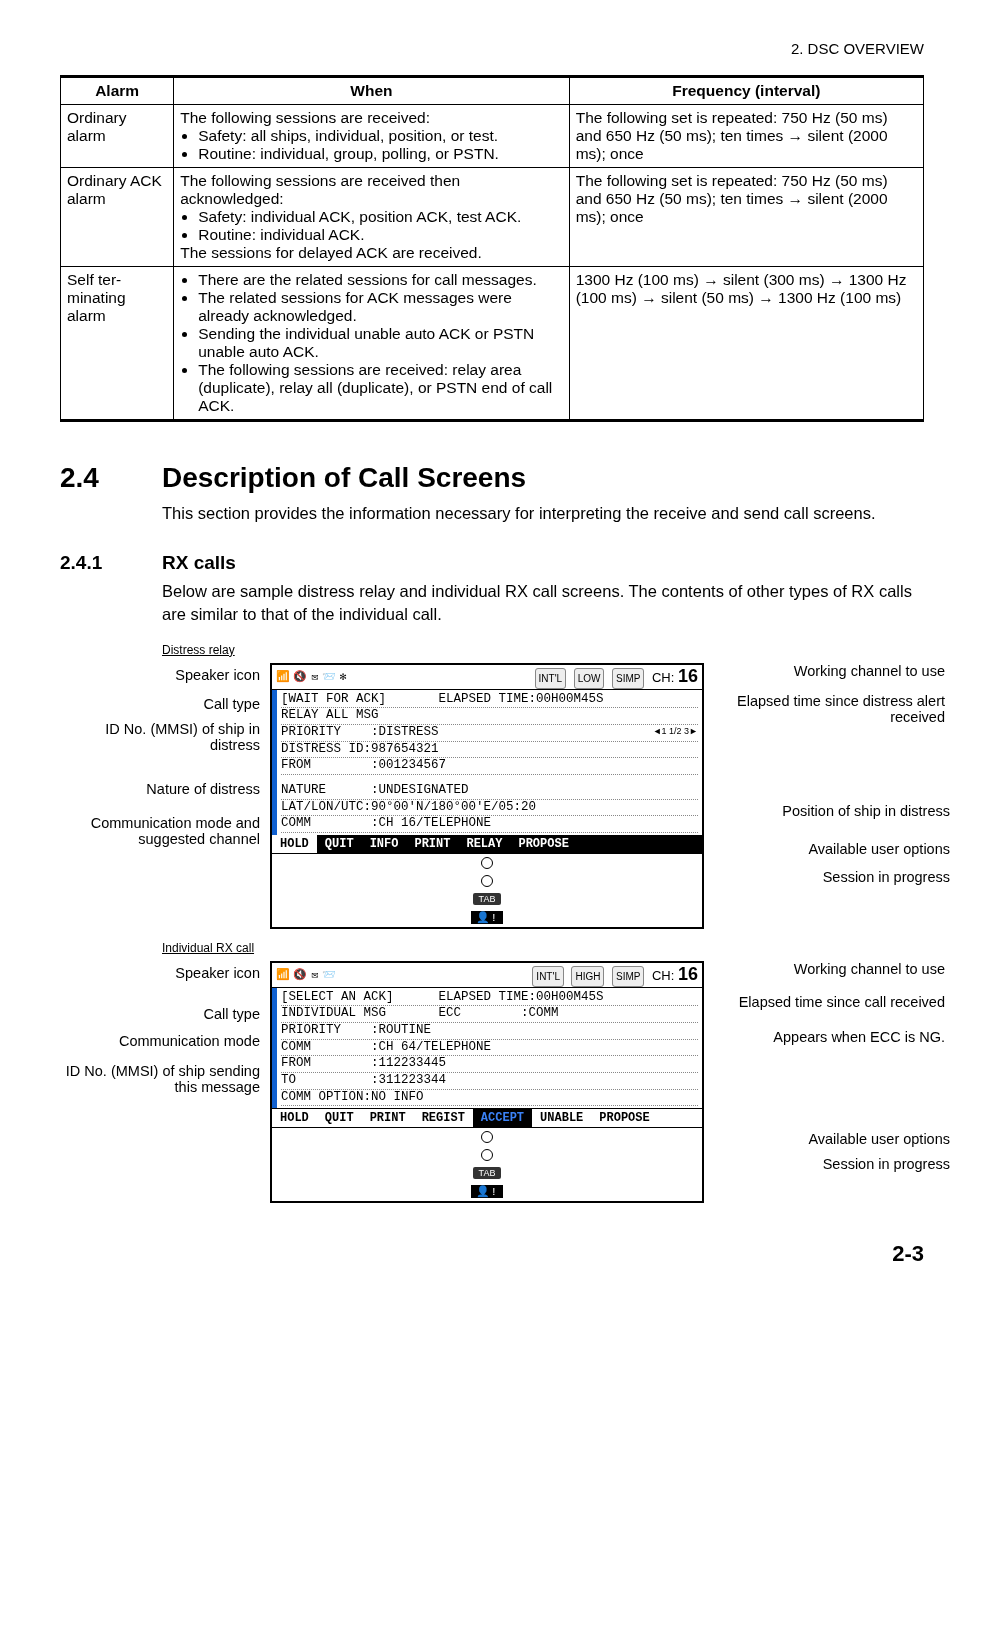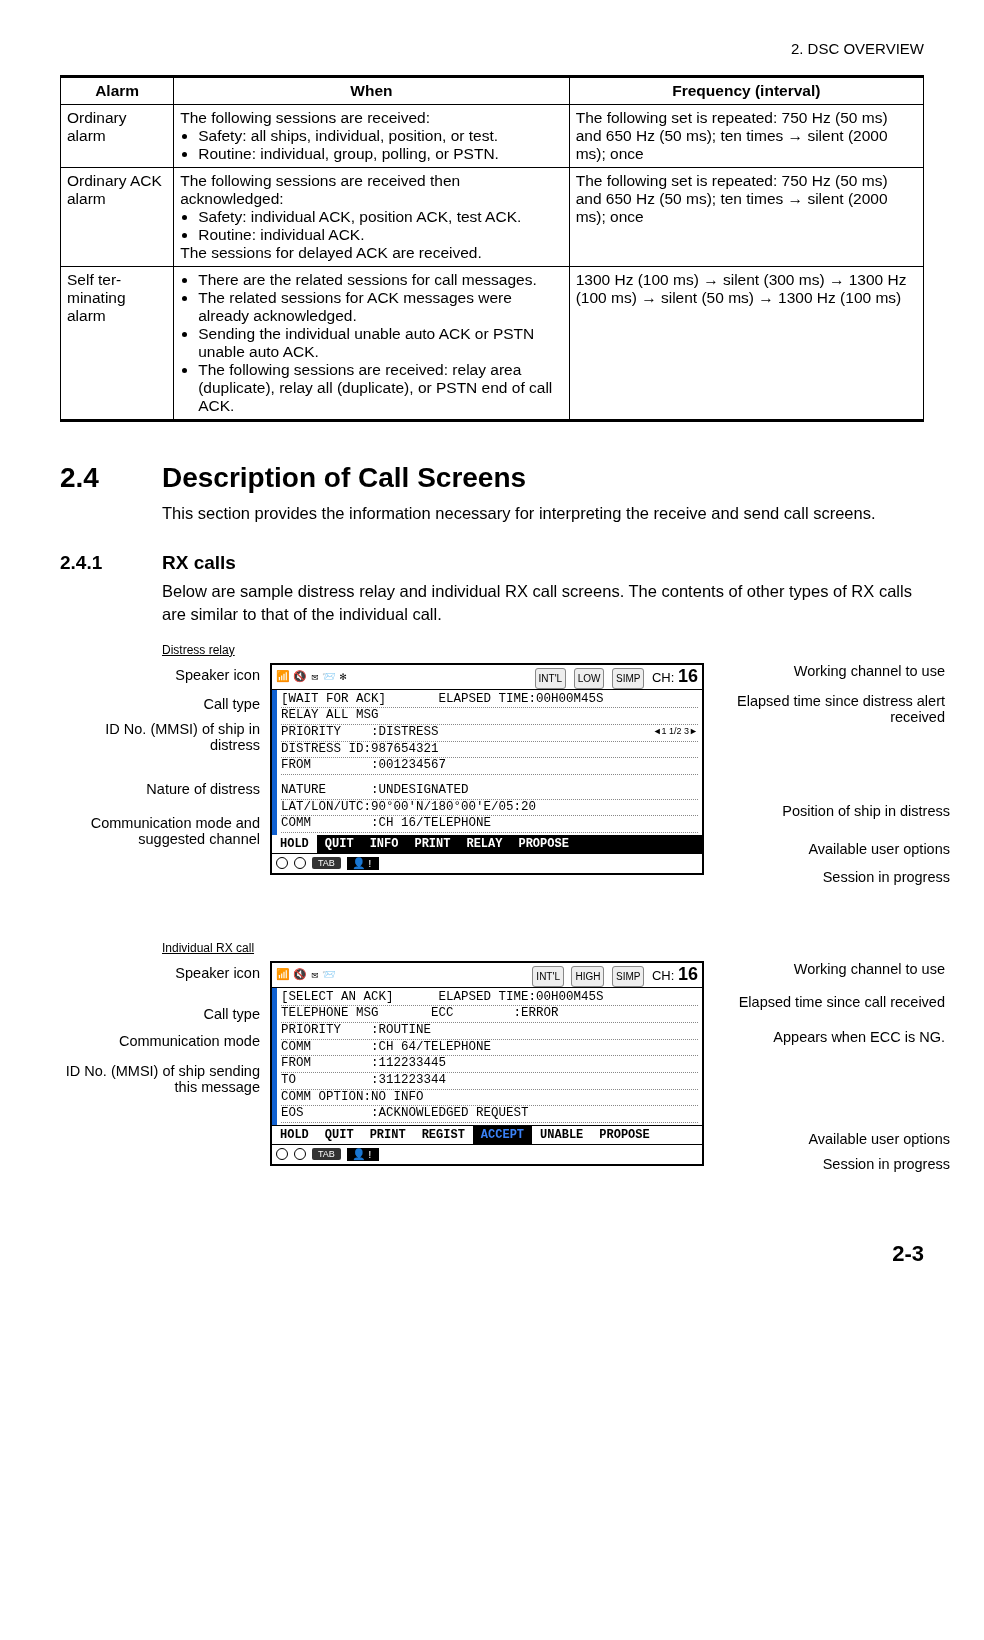--- a/index.html
+++ b/index.html
@@ -83,21 +83,21 @@
     position: relative;
   }
   .screen .content .row { white-space: pre; line-height: 1.25; border-bottom: 1px dotted #888;}
   .screen .pagenum { position:absolute; right:4px; top:36px; font-size:9px; font-family:Arial; }
   .screen .options {
     background:#000; color:#fff; display:flex; gap:0; font-family:"Courier New",monospace;
     font-size:12px; font-weight:bold;
   }
   .screen .options .opt { padding:2px 8px; }
   .screen .options .opt.sel { background:#fff; color:#000; }
-  .screen .footer { display:flex; align-items:center; gap:6px; padding:3px 4px; border-top:1px solid #000;}
+  .screen .footer { display:flex; align-items:center; gap:6px; padding:3px 4px; border-top:1px solid #000;flex-direction:column;}
   .screen .footer .dot { width:10px;height:10px;border:1px solid #000;border-radius:50%;display:inline-block;}
   .screen .footer .tab { background:#333;color:#fff;font-size:9px;padding:1px 6px;border-radius:2px;font-family:Arial;}
   .screen .footer .msg { background:#000;color:#fff;font-size:11px;padding:0 6px;}
 
   .annot { position:absolute; font-size:14.5px; font-family:Arial; line-height:1.15;}
   .annot.left { text-align:right; }
   .annot.right { text-align:right; }
 
   .page-num { text-align:right; font-size:22px; font-weight:bold; margin-top:30px;}
 </style>
@@ -236,27 +236,26 @@
       </div>
       <div>
         <span class="badge">INT'L</span>
         <span class="badge">HIGH</span>
         <span class="badge">SIMP</span>
         <span class="ch"><span>CH:</span> <b>16</b></span>
       </div>
     </div>
     <div class="content">
       <div class="row">[SELECT AN ACK]      ELAPSED TIME:00H00M45S</div>
-      <div class="row">TELEPHONE MSG       ECC        :ERROR</div>
+      <div class="row">INDIVIDUAL MSG       ECC        :COMM</div>
       <div class="row">PRIORITY    :ROUTINE</div>
       <div class="row">COMM        :CH 64/TELEPHONE</div>
       <div class="row">FROM        :112233445</div>
       <div class="row">TO          :311223344</div>
       <div class="row">COMM OPTION:NO INFO</div>
-      <div class="row">EOS         :ACKNOWLEDGED REQUEST</div>
     </div>
     <div class="options" style="background:#fff;color:#000;border-top:1px solid #000;">
       <span class="opt">HOLD</span>
       <span class="opt">QUIT</span>
       <span class="opt">PRINT</span>
       <span class="opt">REGIST</span>
       <span class="opt" style="background:#000;color:#3b82f6;">ACCEPT</span>
       <span class="opt">UNABLE</span>
       <span class="opt">PROPOSE</span>
     </div>

